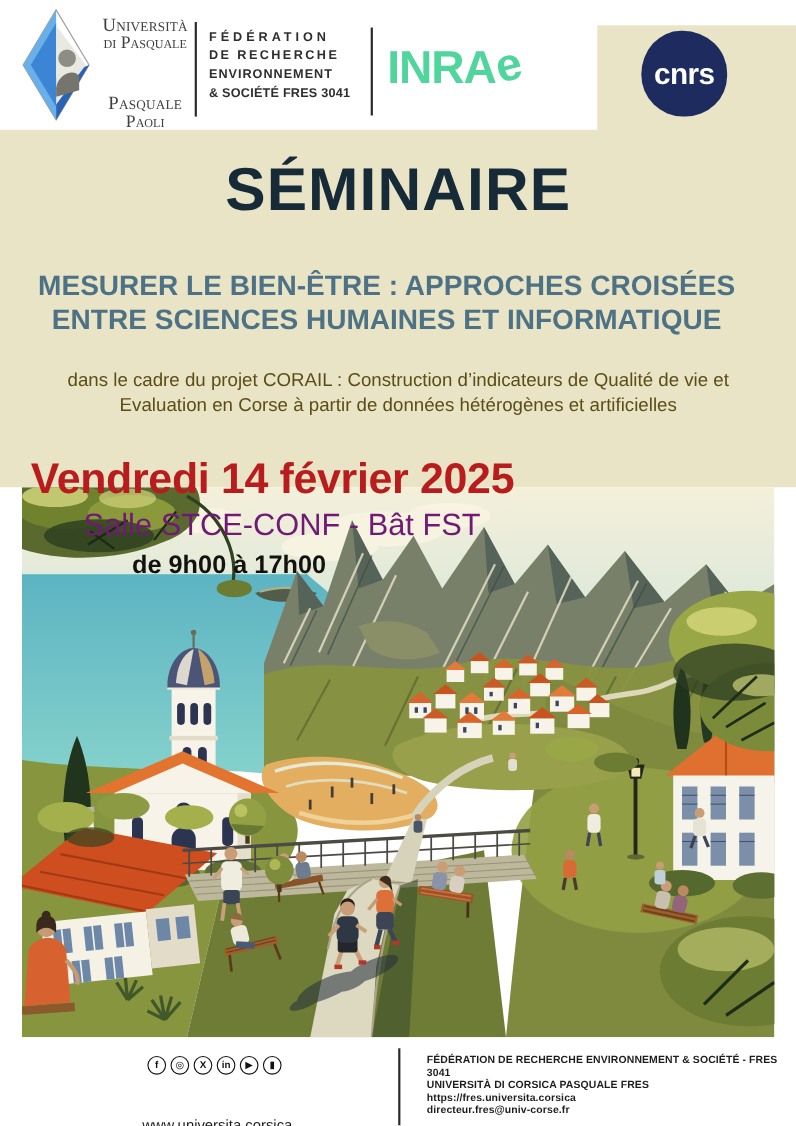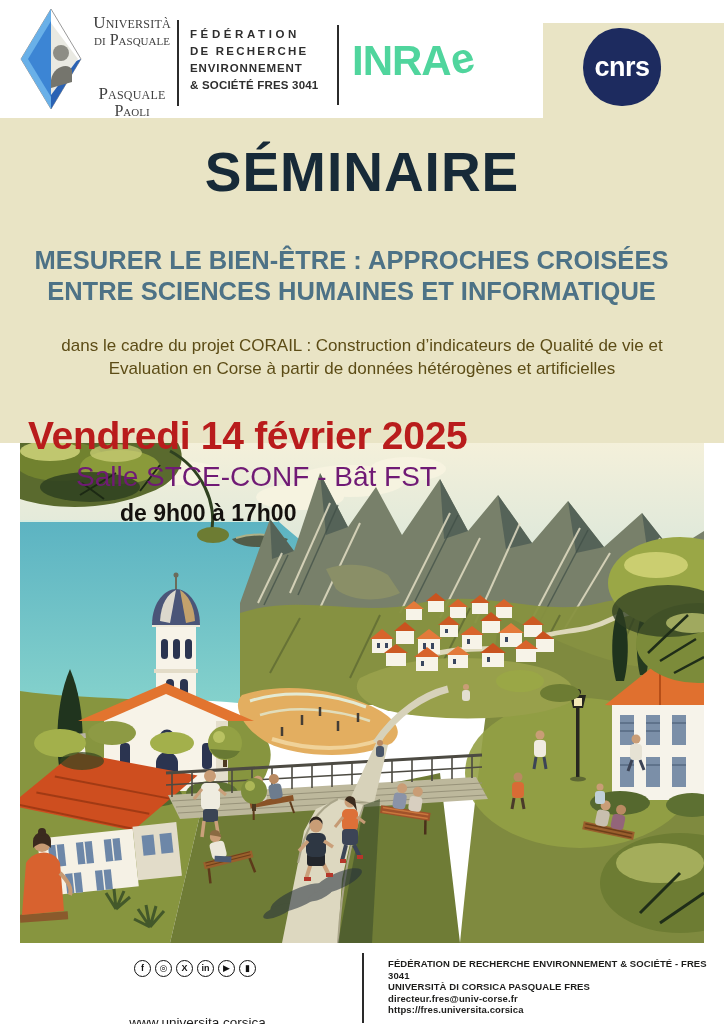--- a/index.html
+++ b/index.html
@@ -567,17 +567,17 @@
         <span>▮</span>
       </span>
   </div>
   <div class="website">www.universita.corsica</div>
 
   <div class="foot-div"></div>
 
   <div class="foot-info">
     <div>FÉDÉRATION DE RECHERCHE ENVIRONNEMENT &amp; SOCIÉTÉ - FRES 3041</div>
     <div>UNIVERSITÀ DI CORSICA PASQUALE FRES</div>
+    <div class="b">https://fres.universita.corsica</div>
     <div class="b">directeur.fres@univ-corse.fr</div>
-    <div class="b">https://fres.universita.corsica</div>
   </div>
 
 </div>
 
 </body></html>

